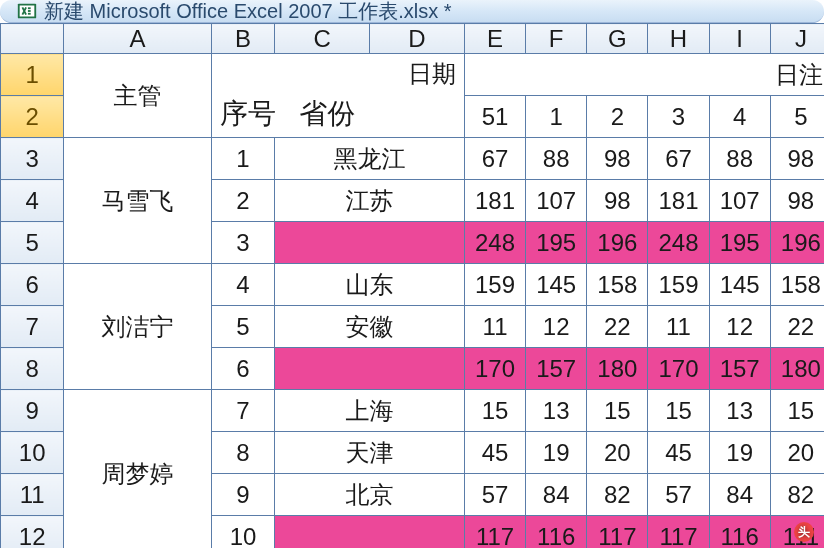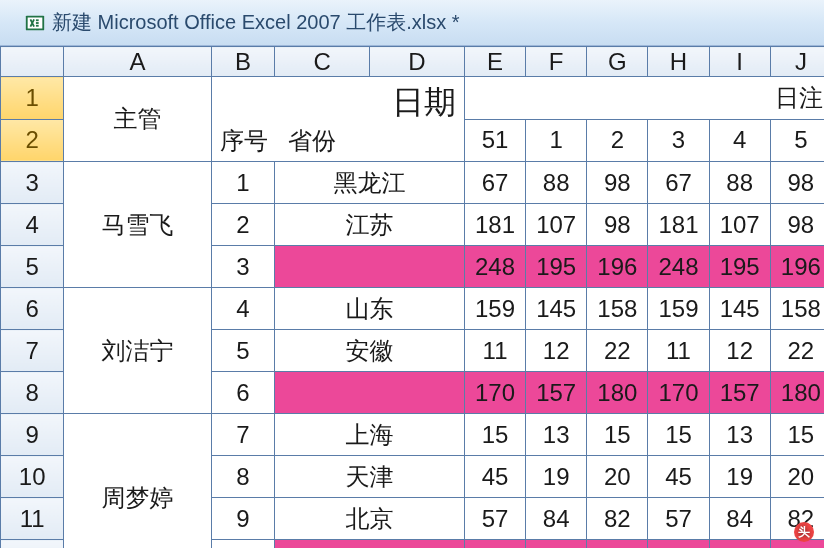--- a/index.html
+++ b/index.html
@@ -6,25 +6,26 @@
   body {
     font-family: "Microsoft YaHei", Arial, sans-serif;
     background: #fff;
     width: 824px;
     height: 548px;
     overflow: hidden;
     position: relative;
   }
   .title-bar {
     background: linear-gradient(to bottom, #eaf3fb 0%, #d6e7f7 50%, #c8ddf2 100%);
-    height: 46px;
+    height: 23px;
     display: flex;
     align-items: center;
-    padding: 0 24px;
+    padding: 0 16px;
     border-bottom: 1px solid #9cb6d8;
+    border-radius: 18px;
   }
   .excel-icon {
     width: 22px;
     height: 22px;
     margin-right: 6px;
     display: flex;
     align-items: center;
     justify-content: center;
   }
   .title-text {
@@ -76,26 +77,26 @@
   }
   .sel-inner {
     width: 100%;
     height: 100%;
     display: flex;
     flex-direction: column;
     justify-content: space-between;
   }
   .sel-top {
     text-align: right;
-    font-size: 32px;
+    font-size: 24px;
     padding: 4px 8px 0 0;
   }
   .sel-bot {
     text-align: left;
-    font-size: 24px;
+    font-size: 28px;
     padding: 0 0 4px 8px;
   }
   .watermark {
     position: absolute;
     right: 10px;
     bottom: 6px;
     color: #fff;
     text-shadow: 0 0 4px rgba(0,0,0,0.6);
     font-size: 18px;
     display: flex;

